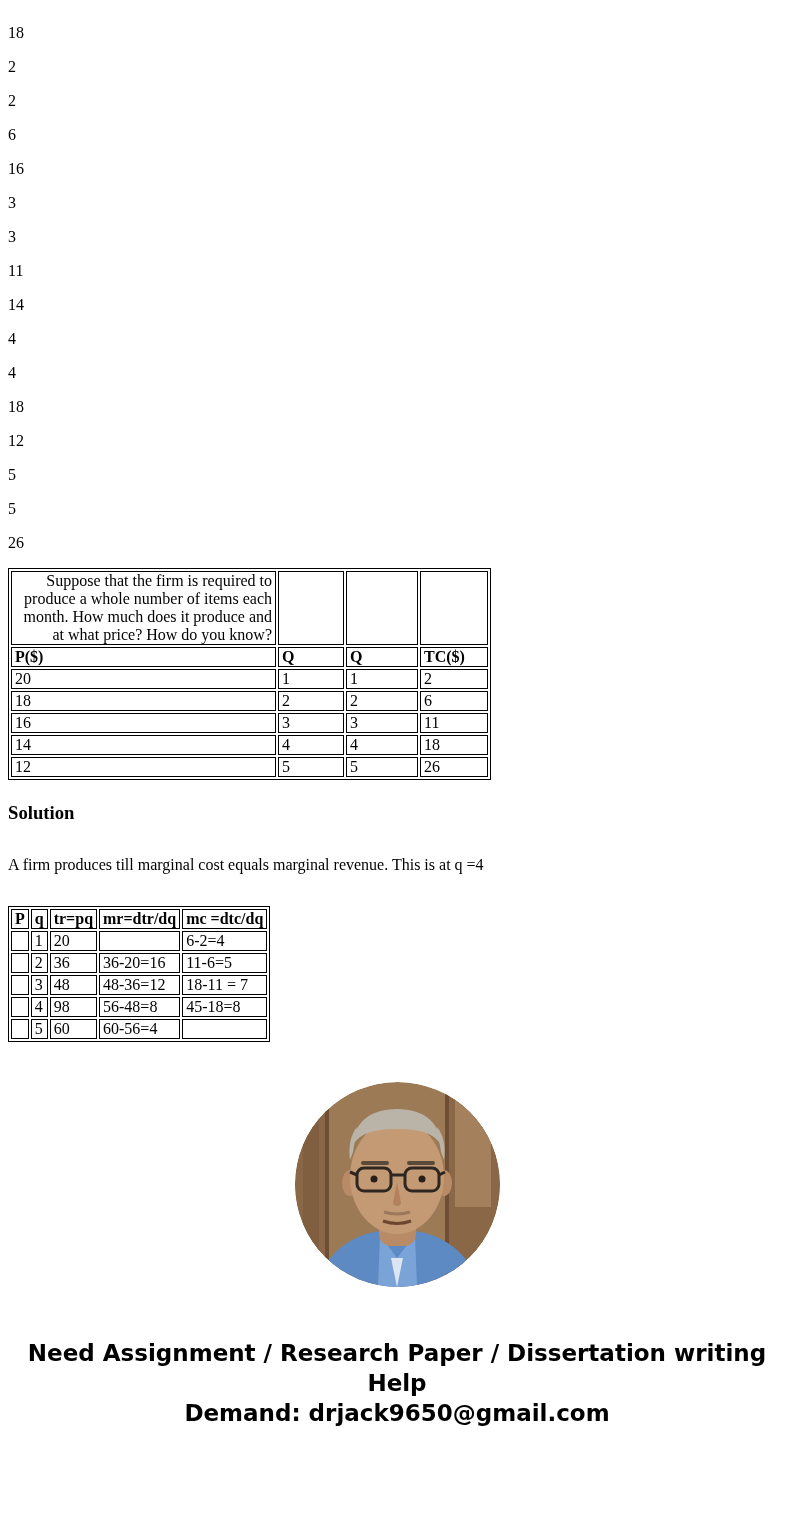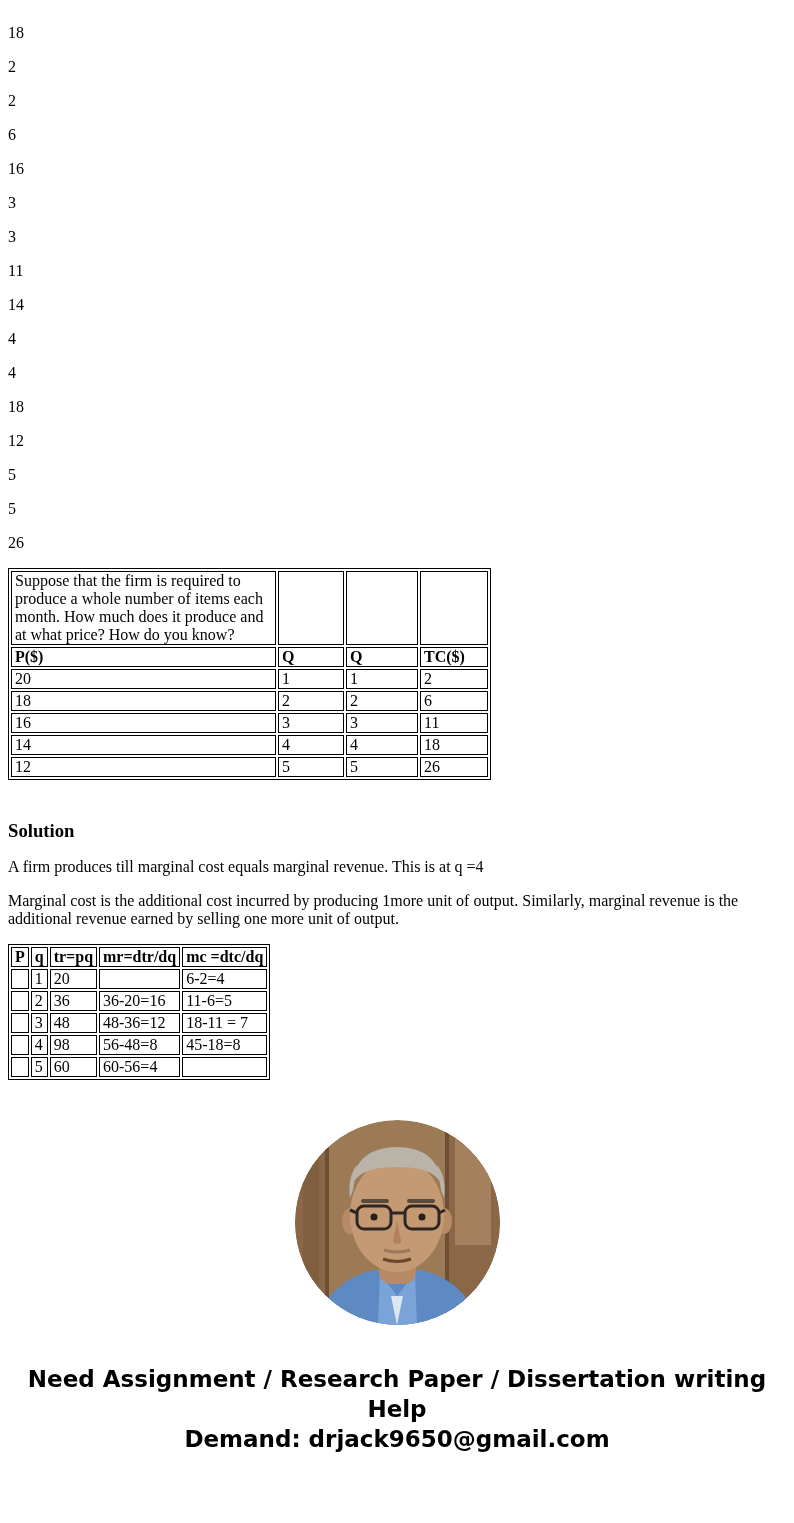--- a/index.html
+++ b/index.html
@@ -4,56 +4,56 @@
 <style>
   * { box-sizing: border-box; }
   html, body { background: #ffffff; }
   body {
     margin: 8px;
     color: #000;
     font-family: "Liberation Serif", serif;
     font-size: 16px;
     width: 778px;
   }
-  p { margin: 16px 0; }
+  p { margin: 32px 0; }
   p.top-num { margin: 16px 0; }
 
   table {
     border-collapse: separate;
     border-spacing: 2px;
     border: 1px solid #000;
   }
   td {
     border: 1px solid #000;
     padding: 0 3px;
     vertical-align: middle;
     min-width: 8px;
   }
   .bold { font-weight: bold; }
 
   .main-table { margin: 16px 0; }
-  .main-table .intro-cell { vertical-align: top; }
+  .main-table .intro-cell { vertical-align: top; text-align: right; }
 
   .calc-table { margin: 16px 0; }
 
   h3.solution-heading {
     font-size: 18.7px;
     font-weight: bold;
-    margin: 40px 0 16px 0;
+    margin: 22px 0 16px 0;
   }
 
   .photo-wrap {
     width: 205px;
     height: 205px;
     margin: 40px auto 0 auto;
   }
   .photo-wrap svg { display: block; border-radius: 50%; }
 
   .footer {
-    margin-top: 40px;
+    margin-top: 52px;
     text-align: center;
     font-family: "DejaVu Sans", sans-serif;
     font-weight: bold;
     font-size: 23px;
     line-height: 1.3;
   }
 </style>
 </head>
 <body>
 
@@ -127,21 +127,20 @@
           <td>12</td>
           <td>5</td>
           <td>5</td>
           <td>26</td>
         </tr>
       </tbody>
   </table>
 
   <h3 class="solution-heading">Solution</h3>
   <p>A firm produces till marginal cost equals marginal revenue. This is at q =4</p>
-  <p>Marginal cost is the additional cost incurred by producing 1more unit of output. Similarly, marginal revenue is the additional revenue earned by selling one more unit of output.</p>
 
   <table class="calc-table">
     <tbody>
       <tr>
         <td class="bold">P</td>
         <td class="bold">q</td>
         <td class="bold">tr=pq</td>
         <td class="bold">mr=dtr/dq</td>
         <td class="bold">mc =dtc/dq</td>
       </tr>

